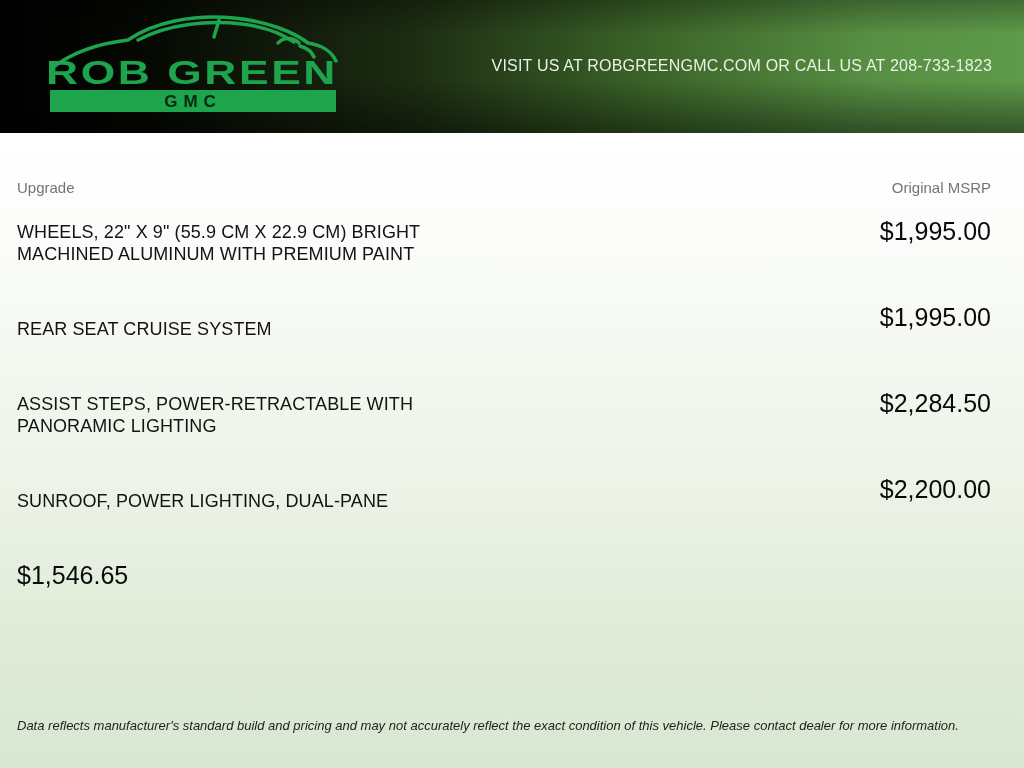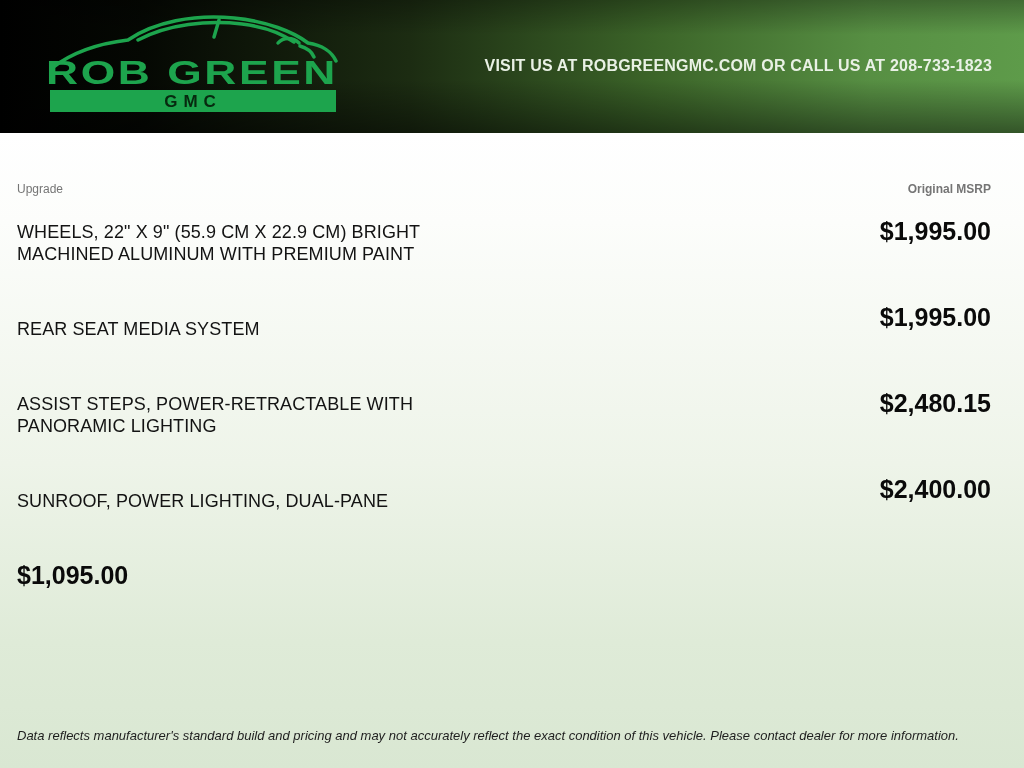--- a/index.html
+++ b/index.html
@@ -15,54 +15,54 @@
   .banner {
     position: relative;
     height: 133px; flex: 0 0 133px;
     background:
       linear-gradient(180deg, rgba(0,0,0,.30) 0%, rgba(0,0,0,0) 26%, rgba(0,0,0,0) 60%, rgba(0,0,0,.45) 100%),
       linear-gradient(to right, #000000 0%, #050803 14%, #1c2c12 40%, #3c6529 64%, #578f43 85%, #5e9b4a 100%);
   }
   .logo-wrap { position: absolute; left: 42px; top: 12px; width: 300px; height: 106px; }
   .tagline {
     position: absolute; right: 32px; top: 57px;
-    color: #e9f1e5; font-size: 16px; font-weight: bold; letter-spacing: .2px;
+    color: #e9f1e5; font-size: 16px; font-weight: normal; letter-spacing: .2px;
     white-space: nowrap;
   }
 
   
   .sheet {
     flex: 1 1 auto;
     background: linear-gradient(180deg, #ffffff 0%, #fcfdfb 14%, #eef4e9 52%, #dfebd8 80%, #d9e7d2 100%);
     padding: 0 33px 0 17px;
     display: flex; flex-direction: column;
   }
   .col-headers {
     display: flex; justify-content: space-between; align-items: flex-end;
     padding-top: 29px; height: 63px;
-    color: #757575; font-size: 12px; gap: 32px;
+    color: #757575; font-size: 15px; gap: 32px;
   }
-  .col-headers .col-right { text-align: left; font-weight: bold; }
+  .col-headers .col-right { text-align: left; }
 
   .row {
     height: 86px;
     display: flex; justify-content: space-between; align-items: center;
   }
   .row .name {
     width: 470px;
     font-size: 18px; line-height: 22px; color: #131313;
     padding-top: 8px; letter-spacing: .1px;
   }
   .row .price {
     align-self: flex-start; padding-top: 21px;
-    font-size: 25px; font-weight: bold; color: #0a0a0a;
+    font-size: 25px; font-weight: normal; color: #0a0a0a;
     text-align: left; white-space: nowrap;
   }
   .disclaimer {
-    padding-top: 0; margin-top: 16px;
+    padding-top: 0; margin-top: 6px;
     font-size: 13px; font-style: italic; color: #1e1e1e;
   }
 </style>
 </head>
 <body>
 
 <div class="page">
 
   <div class="banner">
     <div class="logo-wrap">
@@ -92,36 +92,36 @@
       <div class="col-right">Original MSRP</div>
     </div>
 
     <div>
   <div class="row">
     <div class="name">WHEELS, 22" X 9" (55.9 CM X 22.9 CM) BRIGHT MACHINED ALUMINUM WITH PREMIUM PAINT</div>
     <div class="price">$1,995.00</div>
   </div>
 
   <div class="row">
-    <div class="name">REAR SEAT MEDIA SYSTEM</div>
+    <div class="name">REAR SEAT CRUISE SYSTEM</div>
     <div class="price">$1,995.00</div>
   </div>
 
   <div class="row">
     <div class="name">ASSIST STEPS, POWER-RETRACTABLE WITH PANORAMIC LIGHTING</div>
-    <div class="price">$2,480.15</div>
+    <div class="price">$2,284.50</div>
   </div>
 
   <div class="row">
     <div class="name">SUNROOF, POWER LIGHTING, DUAL-PANE</div>
-    <div class="price">$2,400.00</div>
+    <div class="price">$2,200.00</div>
   </div>
 
   <div class="row">
-    <div class="price">$1,095.00</div>
+    <div class="price">$1,546.65</div>
   </div>
 
   <div class="row">
   </div>
 </div>
 
     <div class="disclaimer">Data reflects manufacturer's standard build and pricing and may not accurately reflect the exact condition of this vehicle. Please contact dealer for more information.</div>
   </div>
 
 </div>

